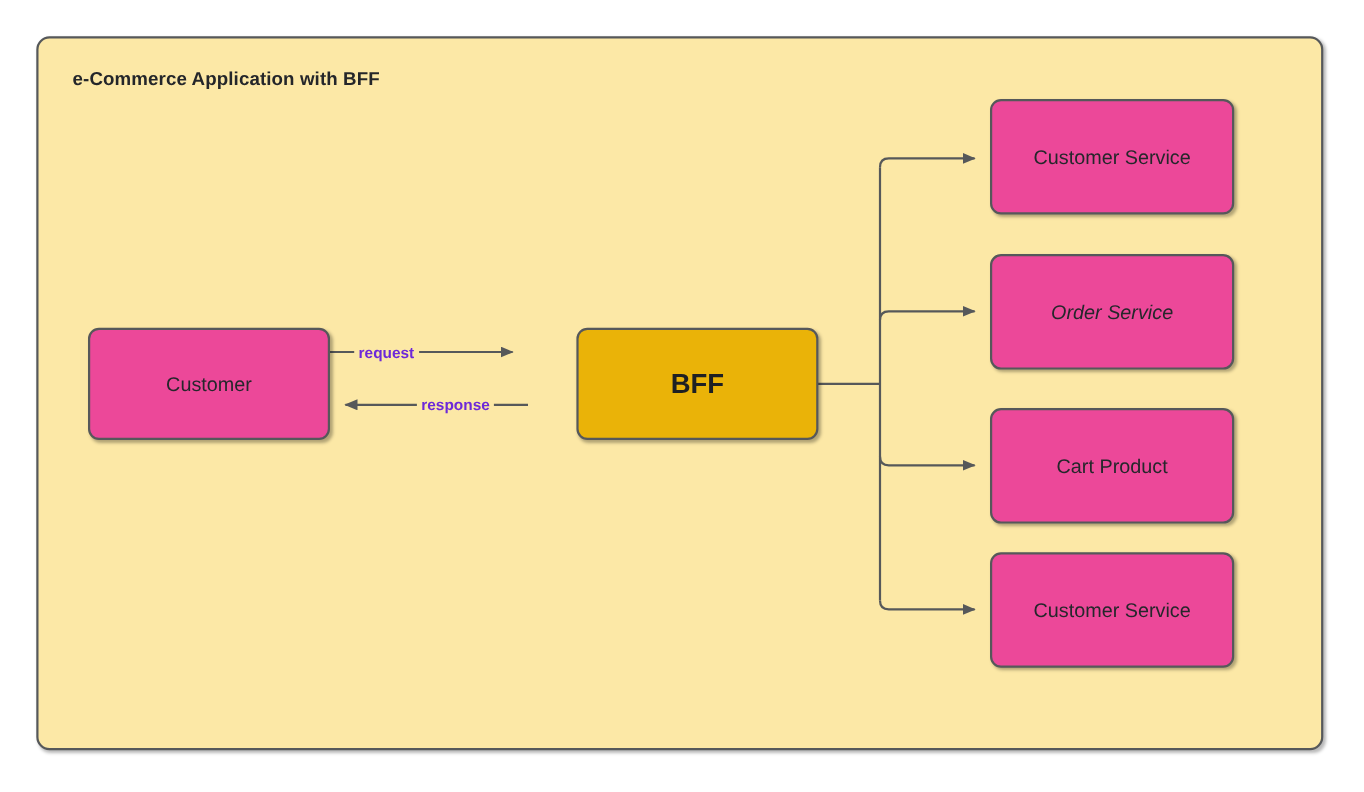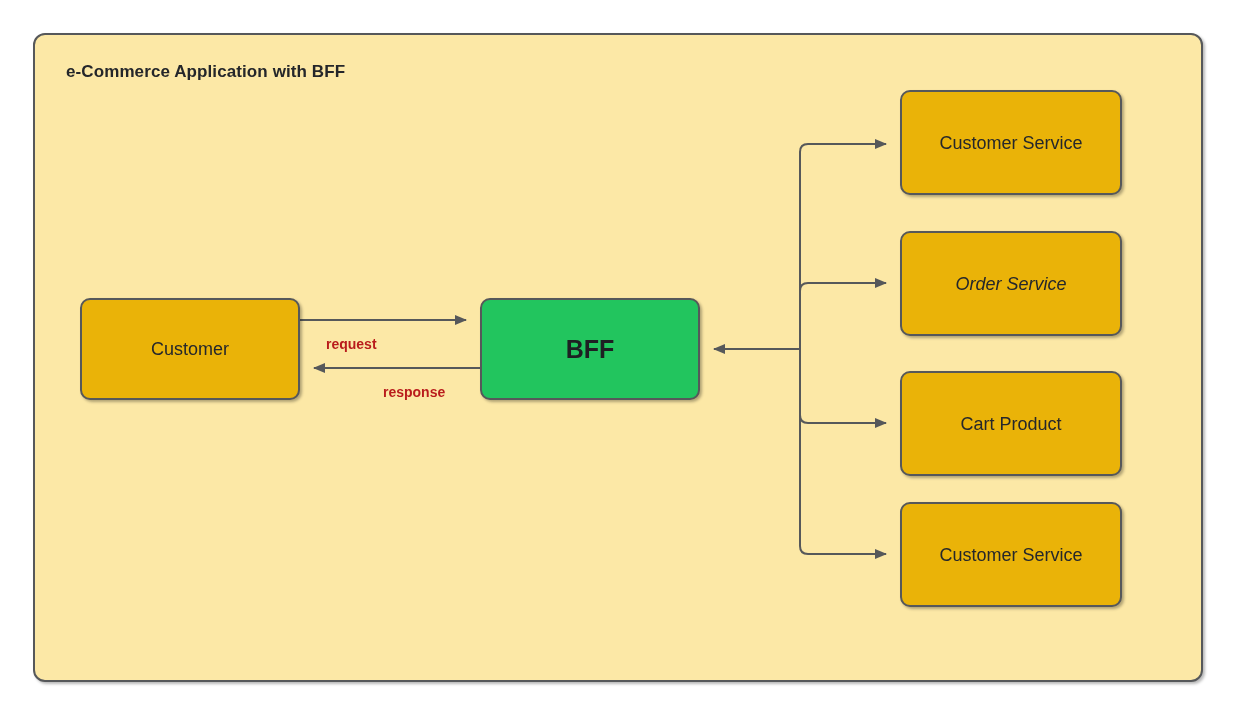--- a/index.html
+++ b/index.html
@@ -57,22 +57,22 @@
     justify-content: center;
     box-shadow: 2px 2px 3px rgba(0,0,0,0.30);
   }
   .node-label {
     font-size: 18px;
     color: #25272b;
     white-space: nowrap;
     line-height: 1;
   }
 
-  .node.white { background: #eab308; }
-  .node.green { background: #22c55e; }
+  .node.white { background: #ec4899; }
+  .node.green { background: #eab308; margin-left: 44px; }
   .node.green .node-label {
     font-weight: bold;
     font-size: 25px;
     color: #1e2023;
   }
 
   #node-browser   { left: 80px;  top: 298px; width: 220px; height: 102px; }
   #node-bff       { left: 480px; top: 298px; width: 220px; height: 102px; }
   #node-customer  { left: 900px; top: 90px;  width: 222px; height: 105px; }
   #node-order     { left: 900px; top: 231px; width: 222px; height: 105px; font-style: italic; }
@@ -85,26 +85,25 @@
     top: 0;
     width: 1240px;
     height: 720px;
     pointer-events: none;
   }
 
   .edge-label {
     position: absolute;
     font-size: 14px;
     font-weight: bold;
-    color: #b91c1c;
+    color: #6d28d9;
     background: #fce8a6;
     padding: 0 4px;
     white-space: nowrap;
     line-height: 1;
-    margin-top: 24px;
   }
   #label-request  { left: 322px; top: 313px; }
   #label-response { left: 379px; top: 361px; }
 </style>
 </head>
 <body>
 
 <div id="canvas">
 
   <div class="group-container"></div>

